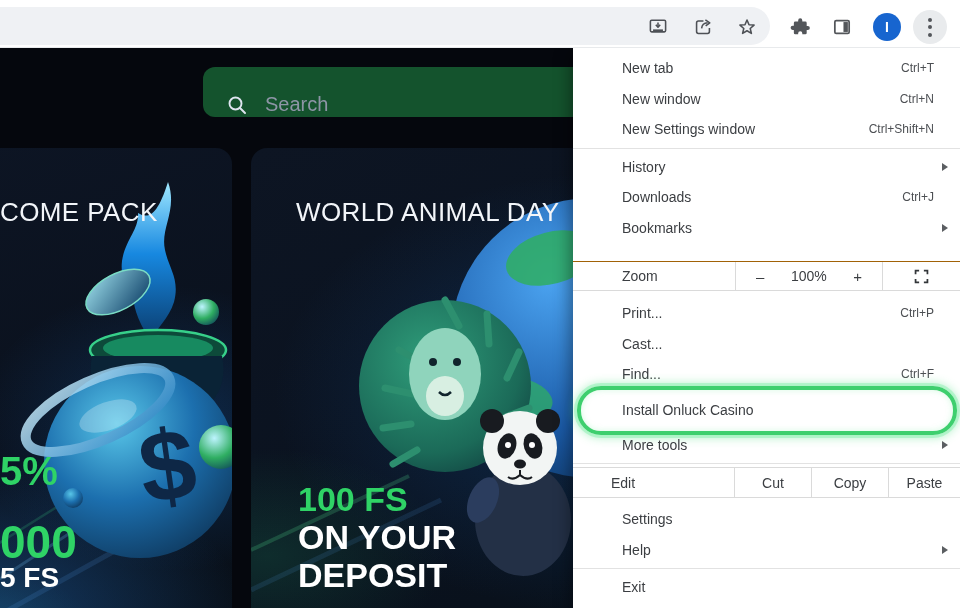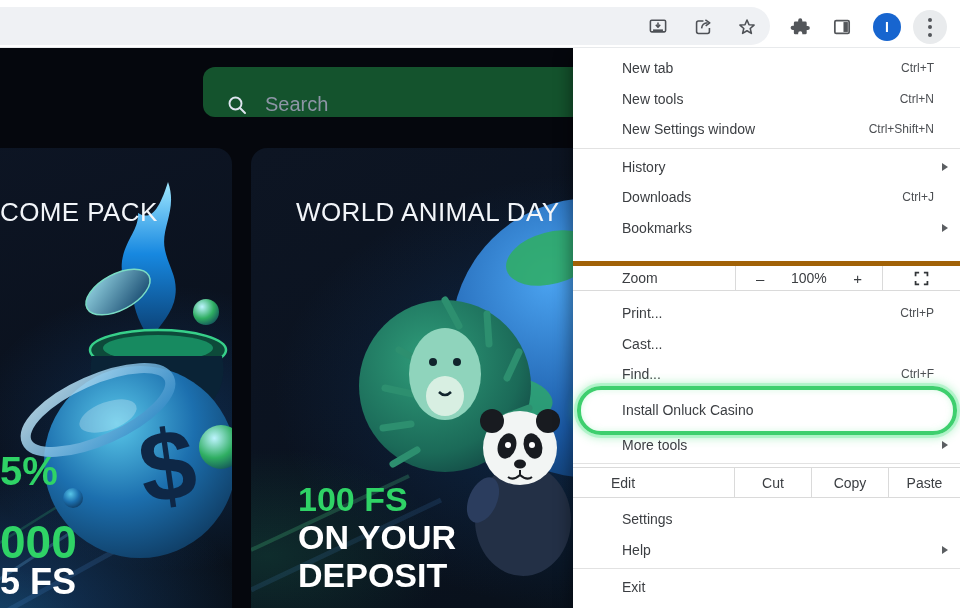--- a/index.html
+++ b/index.html
@@ -43,21 +43,21 @@
   #menu{position:absolute;left:573px;top:48px;width:387px;height:560px;background:#ffffff;z-index:50;
         box-shadow:-4px 4px 14px rgba(0,0,0,.35);padding-top:5px;font-size:14px;color:#3b3e42;}
   .mi{height:30.5px;display:flex;align-items:center;padding:0 8px 0 49px;cursor:pointer;position:relative;}
   .mi .sc{margin-left:auto;padding-right:18px;color:#4c4f53;font-size:12px;}
   .mi .arr{margin-left:auto;margin-right:4px;width:0;height:0;border-top:4.5px solid transparent;border-bottom:4.5px solid transparent;border-left:6px solid #5b5e62;}
   .msep{border-top:1px solid #e2e2e2;margin:3px 0;}
   .mi-install{height:40px;}
   .ring{position:absolute;left:4px;right:3px;top:-4px;bottom:-5px;border:4px solid #3ecf6e;border-radius:24px;
         box-shadow:0 0 0 3px rgba(134,239,172,.45),0 0 10px 3px rgba(74,222,128,.40),inset 0 0 6px rgba(134,239,172,.35);
         pointer-events:none;}
-  .mzoom{margin:18px 0 7px;height:30px;border-top:5px solid #a16207;border-bottom:1px solid #dadada;display:flex;align-items:stretch;text-align:center;}
+  .mzoom{margin:18px 0 7px;height:30px;border-top:1px solid #a16207;border-bottom:1px solid #dadada;display:flex;align-items:stretch;text-align:center;}
   .mzoom .zlabel{width:162px;padding-left:49px;display:flex;align-items:center;}
   .mzoom .zctrl{width:148px;border-left:1px solid #dadada;border-right:1px solid #dadada;display:flex;align-items:center;justify-content:space-between;padding:0 20px;}
   .mzoom .zbtn{cursor:pointer;font-size:15px;color:#3b3e42;}
   .mzoom .zfs{flex:1;display:flex;align-items:center;justify-content:center;cursor:pointer;}
   .medit{height:31px;border-top:1px solid #dadada;border-bottom:1px solid #dadada;margin-bottom:6px;display:flex;align-items:stretch;}
   .medit .elabel{width:161px;padding-left:38px;display:flex;align-items:center;}
   .medit .ecell{width:77px;border-left:1px solid #dadada;display:flex;align-items:center;justify-content:center;cursor:pointer;}
   .medit .ecell:last-child{flex:1;}
 </style>
 </head>
@@ -115,21 +115,21 @@
         <circle cx="200" cy="314" r="96" fill="url(#gBag)"></circle>
         <ellipse cx="168" cy="268" rx="30" ry="14" transform="rotate(-20 168 268)" fill="rgba(255,255,255,.25)"></ellipse>
         <text x="200" y="352" font-size="100" font-weight="bold" fill="#0e2746" transform="rotate(-8 230 320)">$</text>
         <ellipse cx="158" cy="262" rx="78" ry="30" fill="none" stroke="url(#gRing)" stroke-width="10" opacity=".85" transform="rotate(-24 158 262)"></ellipse>
         <circle cx="281" cy="299" r="22" fill="url(#gMarble)"></circle>
         <circle cx="133" cy="350" r="10" fill="url(#gBag)"></circle>
       </svg>
       <div class="btitle" style="left:60px;top:49px;">COME PACK</div>
       <div class="bline green" style="left:60px;top:303px;font-size:40px;">5%</div>
       <div class="bline green" style="left:60px;top:371px;font-size:46px;">000</div>
-      <div class="bline white" style="left:60px;top:416px;font-size:36px;">5 FS</div>
+      <div class="bline white" style="left:60px;top:416px;font-size:28px;">5 FS</div>
     </div>
 
     <div class="card" id="card-mid">
       <svg class="art" width="420" height="510" viewBox="0 0 420 510">
         <defs>
           <radialGradient id="gGlobe" cx=".35" cy=".3" r=".95">
             <stop offset="0" stop-color="#4aa2ef"></stop>
               <stop offset=".55" stop-color="#1b5ba8"></stop>
               <stop offset="1" stop-color="#092645"></stop>
           </radialGradient>
@@ -218,21 +218,21 @@
         <i></i>
     </div>
   </div>
 
   <div id="menu">
       <div class="mi">
         <span class="lbl">New tab</span>
         <span class="sc">Ctrl+T</span>
       </div>
       <div class="mi">
-        <span class="lbl">New tools</span>
+        <span class="lbl">New window</span>
         <span class="sc">Ctrl+N</span>
       </div>
       <div class="mi">
         <span class="lbl">New Settings window</span>
         <span class="sc">Ctrl+Shift+N</span>
       </div>
       <div class="msep"></div>
       <div class="mi">
         <span class="lbl">History</span>
         <span class="arr"></span>

